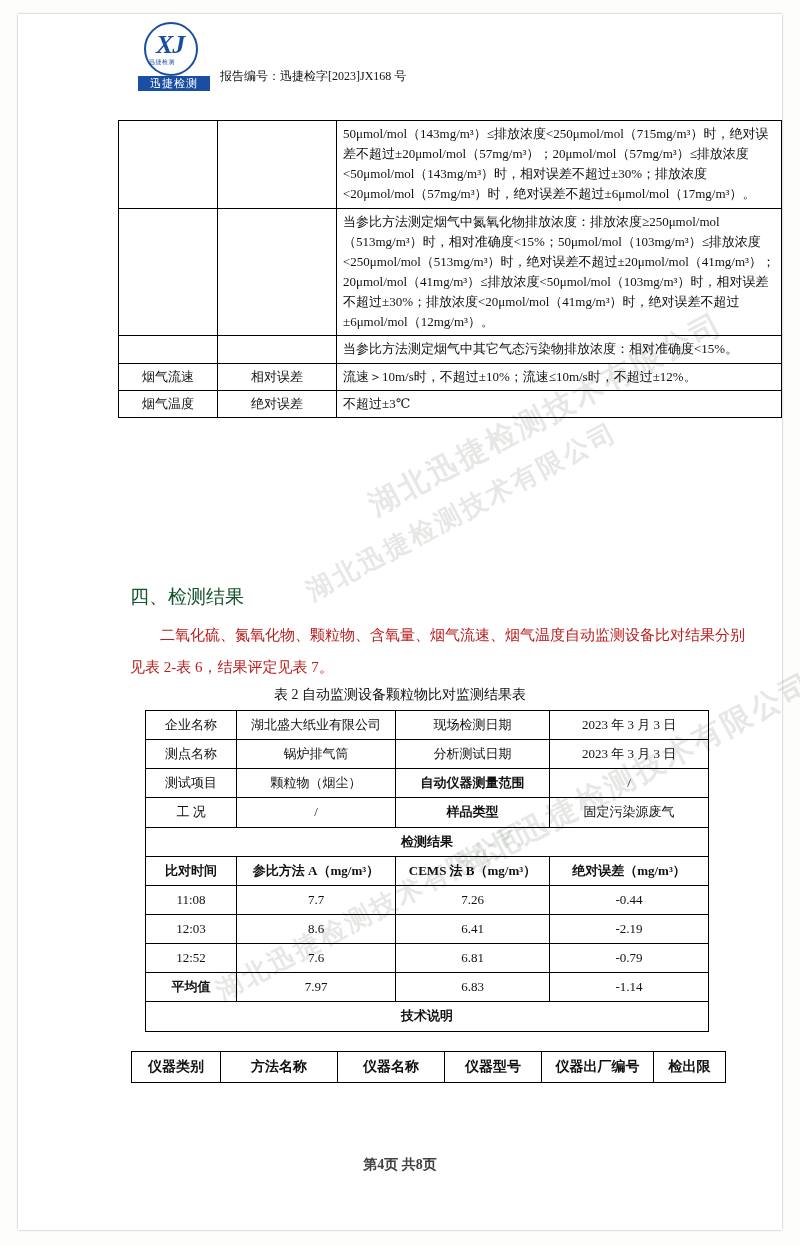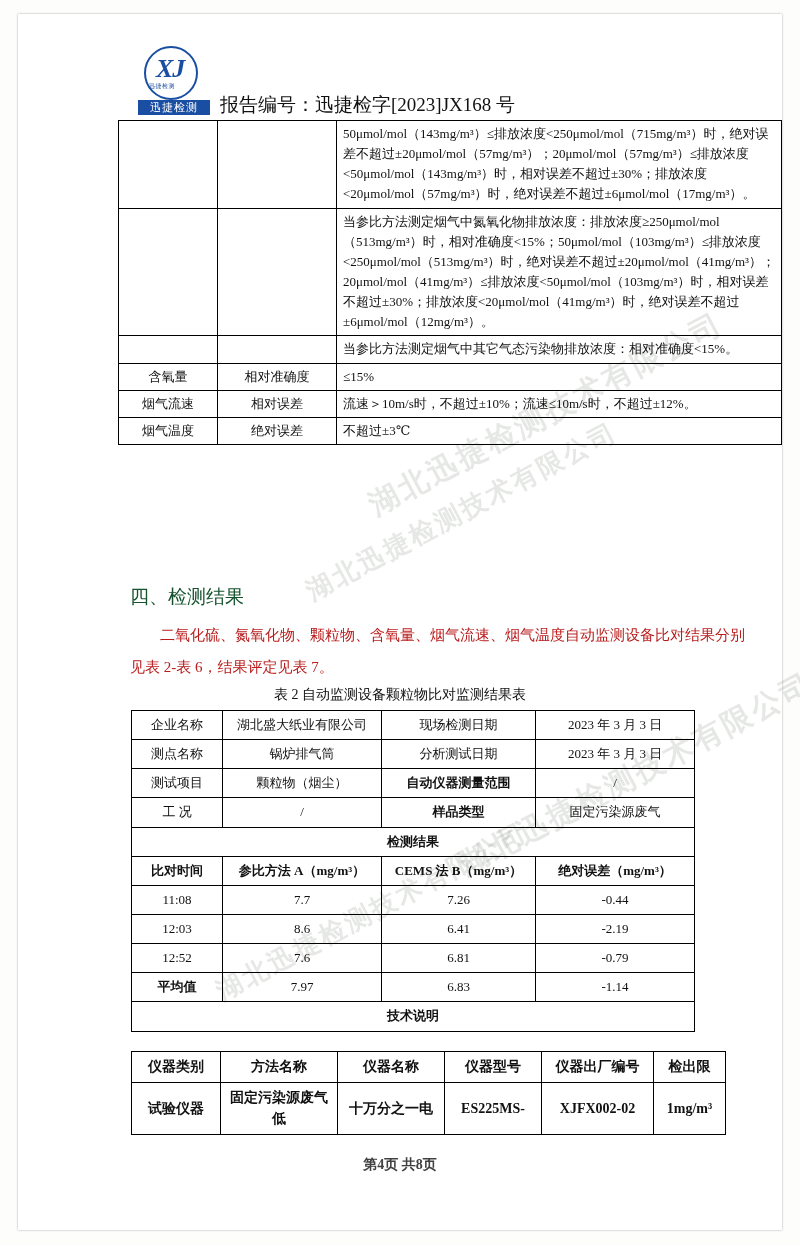--- a/index.html
+++ b/index.html
@@ -31,21 +31,21 @@
     position: absolute;
     left: 0; top: 0;
     width: 764px;
     height: 1216px;
   }
 
   
   .header {
     position: absolute;
     left: 120px;
-    top: 32px;
+    top: 8px;
     width: 560px;
     height: 74px;
   }
   .logo {
     position: absolute;
     left: 0;
     top: 0;
     width: 72px;
     height: 66px;
   }
@@ -86,21 +86,21 @@
     font-size: 11px;
     line-height: 15px;
     text-align: center;
     font-family: "Liberation Sans", sans-serif;
     letter-spacing: 1px;
   }
   .report-no {
     position: absolute;
     left: 82px;
     top: 46px;
-    font-size: 19px;
+    font-size: 12px;
     color: #111;
     white-space: nowrap;
   }
 
   
   table {
     border-collapse: collapse;
     table-layout: fixed;
   }
   .tbl td {
@@ -148,21 +148,21 @@
     left: 0;
     top: 672px;
     width: 764px;
     text-align: center;
     font-size: 14px;
     color: #111;
   }
 
   #table-results {
     position: absolute;
-    left: 113px;
+    left: 127px;
     top: 696px;
     width: 552px;
   }
   #table-results td {
     font-size: 13px;
     height: 17px;
     padding: 4px 4px;
   }
 
   #table-tech {
@@ -240,25 +240,20 @@
           <td class="c1 ctr nb-t"></td>
           <td class="c2 ctr nb-t"></td>
           <td>当参比方法测定烟气中氮氧化物排放浓度：排放浓度≥250μmol/mol（513mg/m³）时，相对准确度&lt;15%；50μmol/mol（103mg/m³）≤排放浓度&lt;250μmol/mol（513mg/m³）时，绝对误差不超过±20μmol/mol（41mg/m³）；20μmol/mol（41mg/m³）≤排放浓度&lt;50μmol/mol（103mg/m³）时，相对误差不超过±30%；排放浓度&lt;20μmol/mol（41mg/m³）时，绝对误差不超过±6μmol/mol（12mg/m³）。</td>
         </tr>
         <tr>
           <td class="c1 ctr nb-t"></td>
           <td class="c2 ctr nb-t"></td>
           <td>当参比方法测定烟气中其它气态污染物排放浓度：相对准确度&lt;15%。</td>
         </tr>
         <tr>
-          <td class="c1 ctr">含氧量</td>
-          <td class="c2 ctr">相对准确度</td>
-          <td class="mid">≤15%</td>
-        </tr>
-        <tr>
           <td class="c1 ctr">烟气流速</td>
           <td class="c2 ctr">相对误差</td>
           <td>流速＞10m/s时，不超过±10%；流速≤10m/s时，不超过±12%。</td>
         </tr>
         <tr>
           <td class="c1 ctr">烟气温度</td>
           <td class="c2 ctr">绝对误差</td>
           <td class="mid">不超过±3℃</td>
         </tr>
       </tbody>
@@ -336,28 +331,20 @@
       <table class="tbl" id="table-tech">
         <tbody>
             <tr>
           <td class="bold" style="width:82px">仪器类别</td>
           <td class="bold" style="width:110px">方法名称</td>
           <td class="bold" style="width:100px">仪器名称</td>
           <td class="bold" style="width:90px">仪器型号</td>
           <td class="bold" style="width:105px">仪器出厂编号</td>
           <td class="bold" style="width:65px">检出限</td>
         </tr>
-        <tr>
-          <td class="bold">试验仪器</td>
-          <td class="bold">固定污染源废气  低</td>
-          <td class="bold">十万分之一电</td>
-          <td class="bold">ES225MS-</td>
-          <td class="bold">XJFX002-02</td>
-          <td class="bold">1mg/m³</td>
-        </tr>
       </tbody>
         </table>
 
       <div class="footer">第4页  共8页</div>
 
     </div>
   </div>
 </div>
 
 </body></html>

